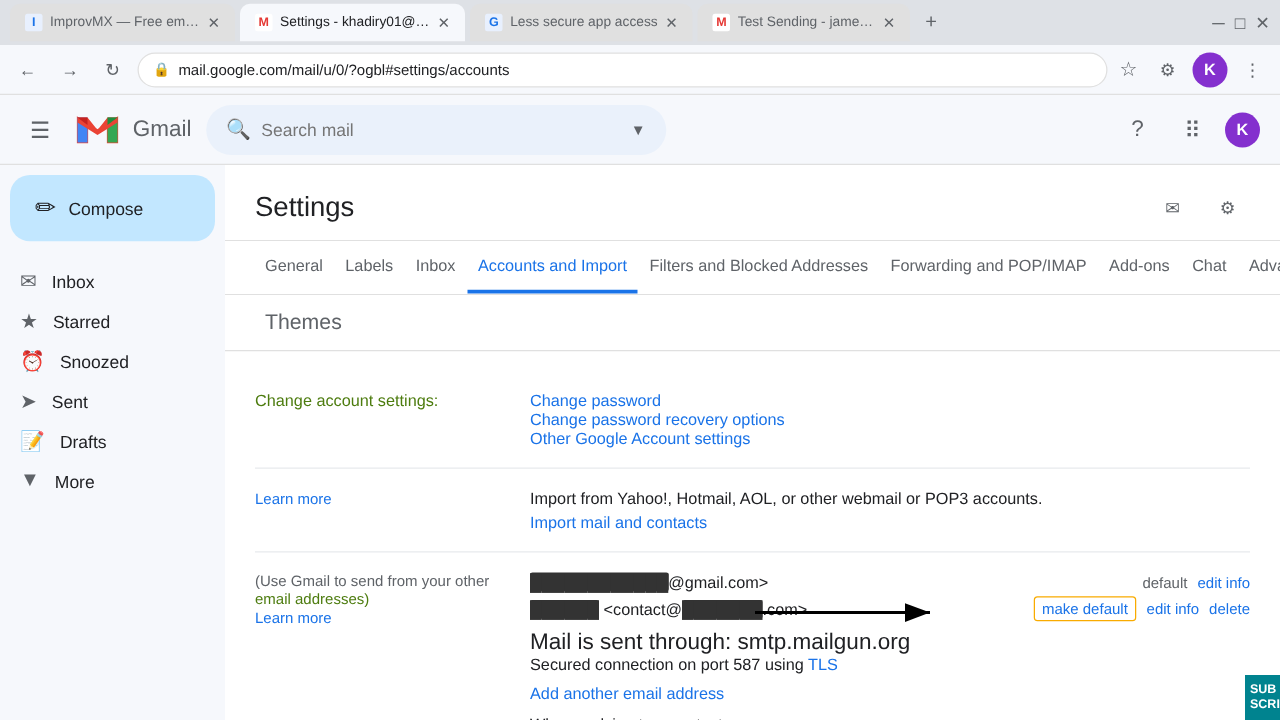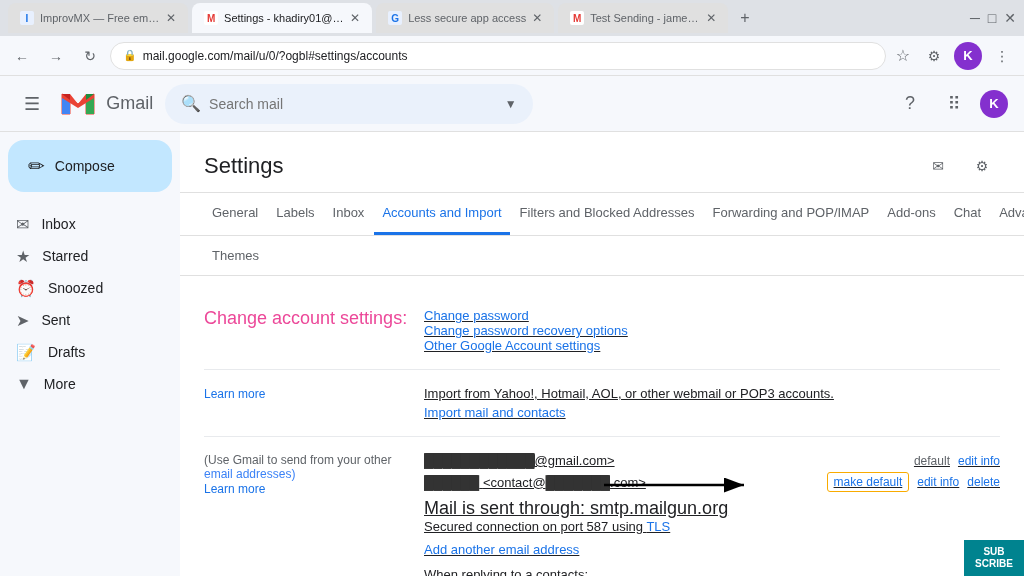--- a/index.html
+++ b/index.html
@@ -46,42 +46,42 @@
     
     .main-content { flex: 1; background: #fff; overflow-y: auto; padding: 0; }
     .settings-header { display: flex; align-items: center; justify-content: space-between; padding: 16px 24px 8px 24px; border-bottom: 1px solid #e0e0e0; }
     .settings-title { font-size: 22px; font-weight: 400; color: #202124; }
     .settings-icons { display: flex; gap: 8px; align-items: center; }
 
     
     .settings-tabs { display: flex; align-items: center; padding: 0 24px; border-bottom: 1px solid #e0e0e0; background: #fff; flex-wrap: nowrap; overflow-x: auto; }
     .settings-tab { padding: 12px 8px; font-size: 13px; color: #5f6368; cursor: pointer; white-space: nowrap; border-bottom: 3px solid transparent; margin-right: 2px; }
     .settings-tab.active { color: #1a73e8; border-bottom: 3px solid #1a73e8; font-weight: 500; }
-    .settings-tab-themes { padding: 12px 8px; font-size: 13px; color: #5f6368; cursor: pointer; }
+    .settings-tab-themes { padding: 12px 8px; font-size: 17px; color: #5f6368; cursor: pointer; }
 
     
     .settings-content { padding: 16px 24px; }
     .settings-section { display: flex; padding: 16px 0; border-bottom: 1px solid #e8eaed; }
     .settings-label { width: 220px; flex-shrink: 0; }
-    .settings-label-title { font-size: 18px; color: #ec4899; font-weight: 500; margin-bottom: 4px; }
+    .settings-label-title { font-size: 13px; color: #4d7c0f; font-weight: 500; margin-bottom: 4px; }
     .settings-label-link { font-size: 12px; color: #1a73e8; cursor: pointer; text-decoration: none; }
-    .settings-value { flex: 1; text-decoration: underline; }
+    .settings-value { flex: 1; }
     .link { color: #1a73e8; cursor: pointer; text-decoration: none; font-size: 13px; }
 
     
     .send-mail-row { display: flex; align-items: center; margin-bottom: 4px; }
     .send-mail-email { font-size: 13px; color: #202124; flex: 1; }
     .send-mail-actions { display: flex; align-items: center; gap: 8px; margin-left: 12px; }
     .default-badge { font-size: 12px; color: #5f6368; }
     .make-default-btn { font-size: 12px; color: #1a73e8; border: 1px solid #f9ab00; border-radius: 3px; padding: 2px 6px; cursor: pointer; background: none; }
     .edit-link { font-size: 12px; color: #1a73e8; cursor: pointer; }
     .delete-link { font-size: 12px; color: #1a73e8; cursor: pointer; }
 
     
-    .subscribe-badge { position: fixed; bottom: 0; right: 0; background: #00838f; color: #fff; font-size: 10px; font-weight: bold; padding: 6px 4px; text-align: center; line-height: 1.2; width: 60px; z-index: 999; }
+    .subscribe-badge { position: fixed; bottom: 0; right: 0; background: #00838f; color: #fff; font-size: 10px; font-weight: bold; padding: 6px 4px; text-align: center; line-height: 1.2; width: 28px; z-index: 999; }
 
     
     ::-webkit-scrollbar { width: 6px; }
     ::-webkit-scrollbar-track { background: #f1f3f4; }
     ::-webkit-scrollbar-thumb { background: #bdc1c6; border-radius: 3px; }
   </style>
 </head>
 <body>
 
 <div class="browser-chrome">
@@ -240,21 +240,21 @@
           </div>
           <div class="settings-value">
             <div style="font-size:13px;color:#202124;margin-bottom:4px;">Import from Yahoo!, Hotmail, AOL, or other webmail or POP3 accounts.</div>
             <a class="link">Import mail and contacts</a>
           </div>
         </div>
 
         <div class="settings-section">
           <div class="settings-label">
             <div style="font-size:12px;color:#5f6368;">(Use Gmail to send from your other</div>
-            <div style="font-size:12px;color:#3b82f6;">email addresses)</div>
+            <div style="font-size:12px;color:#4d7c0f;">email addresses)</div>
             <a class="settings-label-link">Learn more</a>
           </div>
           <div class="settings-value">
 
             <div class="send-mail-row">
               <span class="send-mail-email">
                 <span style="background:#333;color:#333;border-radius:2px;font-size:13px;">████████████</span><span>@gmail.com&gt;</span>
               </span>
               <div class="send-mail-actions">
                 <span class="default-badge">default</span>

